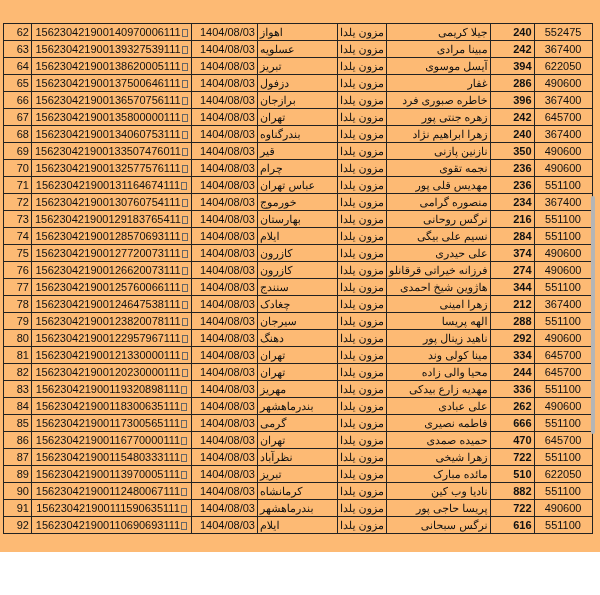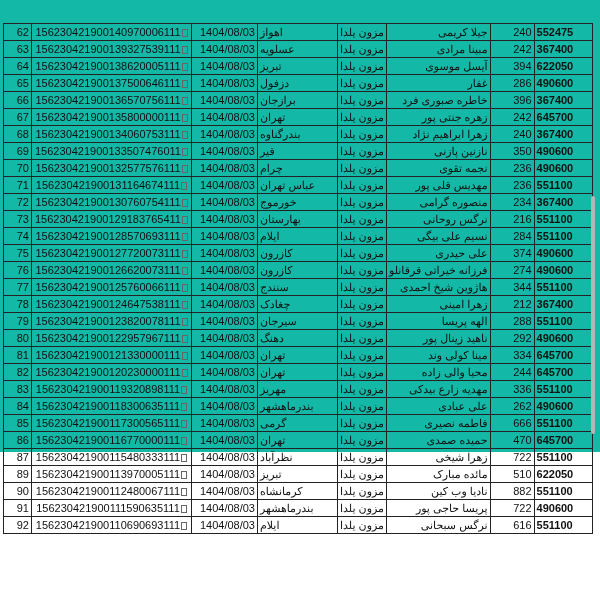--- a/index.html
+++ b/index.html
@@ -9,22 +9,22 @@
     width: 600px;
     height: 595px;
     overflow: hidden;
     font-family: "Liberation Sans", sans-serif;
   }
   .sheet {
     position: absolute;
     left: 0;
     top: 0;
     width: 600px;
-    height: 452px;
-    background: #14b8a6;
+    height: 552px;
+    background: #fdba74;
   }
   table.grid {
     position: absolute;
     left: 3px;
     top: 23px;
     border-collapse: collapse;
     table-layout: fixed;
     font-size: 11px;
     color: #111;
   }
@@ -35,22 +35,22 @@
     white-space: nowrap;
     overflow: hidden;
     line-height: 16px;
   }
   td.num { text-align: right; width: 23px; }
   td.id { text-align: center; width: 155px; }
   td.date { text-align: right; width: 61px; }
   td.city { text-align: left; width: 75px; direction: rtl; }
   td.brand { text-align: right; width: 37px; direction: rtl; }
   td.name { text-align: right; width: 81px; direction: rtl; }
-  td.code { text-align: right; width: 39px; }
-  td.price { text-align: left; width: 53px; font-weight: bold; }
+  td.code { text-align: right; width: 39px; font-weight: bold; }
+  td.price { text-align: center; width: 53px; }
   .box {
     display: inline-block;
     width: 6px;
     height: 8px;
     border: 1px solid #666;
     margin-left: 1px;
     vertical-align: -1px;
     box-sizing: border-box;
   }
   .scrollbar {

